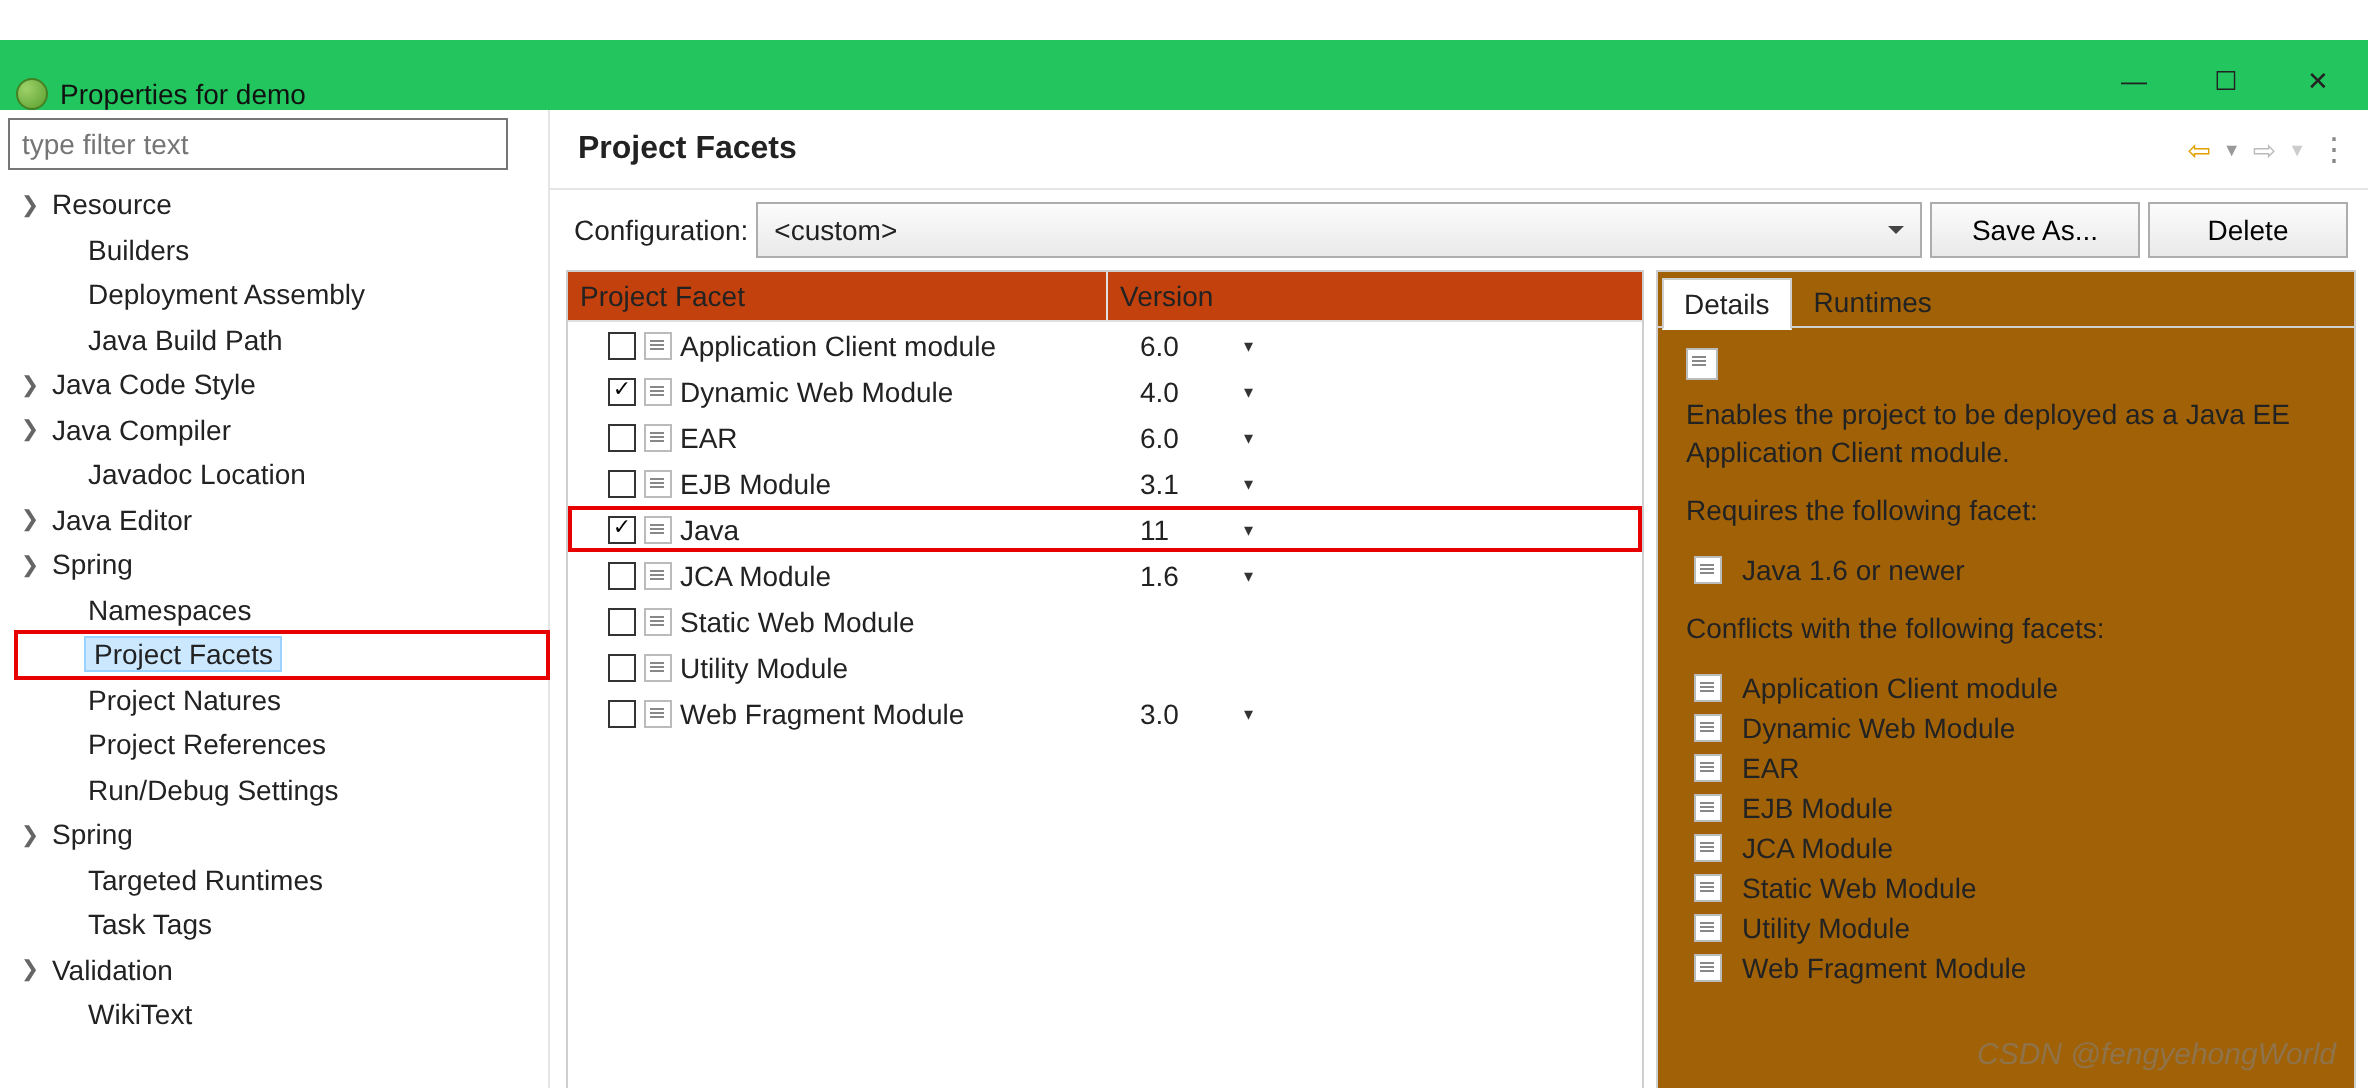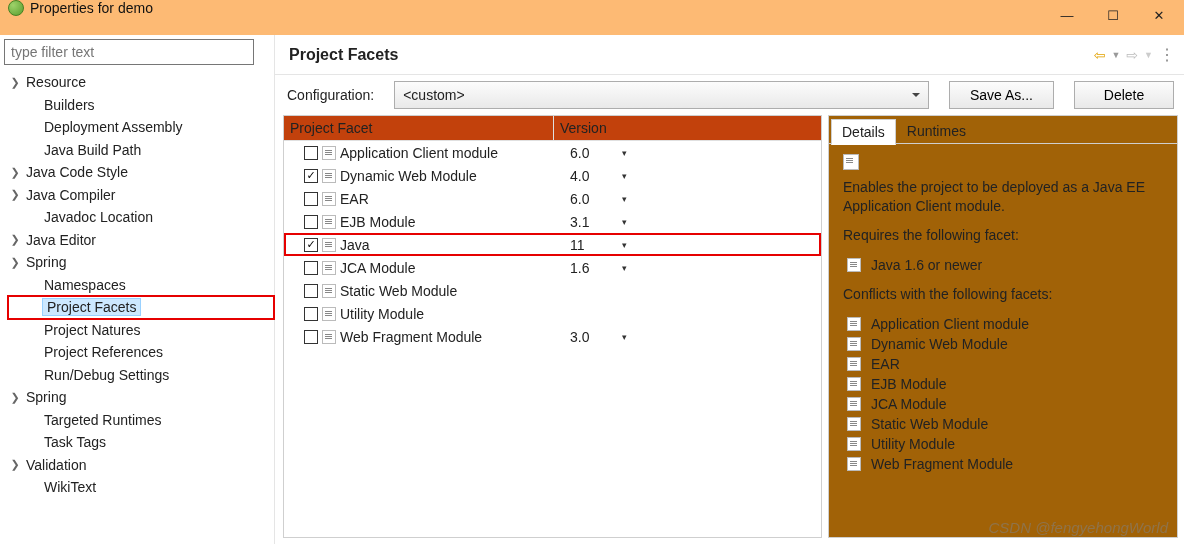--- a/index.html
+++ b/index.html
@@ -1,37 +1,37 @@
 <!DOCTYPE html>
 <html><head>
 <meta charset="utf-8">
 <style>
 * { box-sizing: border-box; margin: 0; padding: 0; }
 body { font-family: "Segoe UI", Arial, sans-serif; font-size: 14px; color: #222; background: #fff; width: 1184px; height: 544px; overflow: hidden; position: relative; }
-.titlebar { height: 35px; display: flex; align-items: flex-start; padding: 0 2px 0 8px; background: #fdba74; }
+.titlebar { height: 35px; display: flex; align-items: flex-end; padding: 0 2px 0 8px; background: #22c55e; margin-top: 20px; }
 .app-icon { width: 16px; height: 16px; margin-right: 6px; border-radius: 50%; background: radial-gradient(circle at 30% 30%, #9ed26a, #5a9e2e); border: 1px solid #478022; }
 .title-text { flex: 1; font-size: 14px; color: #111; }
 .win-btns { display: flex; }
 .win-btn { width: 46px; height: 30px; display: flex; align-items: center; justify-content: center; font-family: "Segoe MDL2 Assets","Segoe UI Symbol",sans-serif; font-size: 13px; cursor: default; }
 .content { display: flex; height: 509px; }
 .left-pane { width: 275px; border-right: 1px solid #e5e5e5; display: flex; flex-direction: column; padding: 4px 0 0 2px; }
 .left-pane > div:first-child { padding-right:8px; }
 .filter { width: 250px; height: 26px; border: 1px solid #767676; padding: 2px 6px; font-size: 14px; color: #ec4899; margin: 0 0 6px 2px; }
 .tree { padding-left: 6px; }
 .tree-item { display: flex; align-items: center; height: 22.5px; padding-left: 0; cursor: default; }
 .tree-item .expander { width: 14px; text-align: center; color: #666; font-size: 11px; margin-right: 2px; }
 .tree-item .label { padding: 0 2px; }
 .tree-item.selected .label { background: #cce8ff; border: 1px solid #99d1ff; padding: 0 4px; }
 .tree-item.boxed { outline: 2px solid #e60000; outline-offset: -1px; }
 .tree-indent { padding-left: 18px; }
 .right-pane { flex: 1; display: flex; flex-direction: column; background: #fff; }
 .header { display: flex; align-items: center; height: 40px; padding: 0 8px 0 14px; border-bottom: 1px solid #e5e5e5; }
 .header h1 { font-size: 16px; font-weight: 600; flex: 1; }
 .hdr-icons { display: flex; gap: 6px; color: #999; align-items:center; }
-.config-row { display: flex; align-items: center; padding: 6px 10px 6px 12px; gap: 20px; }
+.config-row { display: flex; align-items: center; padding: 6px 10px 6px 12px; gap: 4px; }
 .config-row label { font-size: 14px; }
 .config-select { flex: 1; height: 28px; border: 1px solid #adadad; background: linear-gradient(#fcfcfc,#e9e9e9); padding: 0 24px 0 8px; font-size: 14px; position: relative; display:flex; align-items:center; }
 .config-select::after { content: ""; position: absolute; right: 8px; top: 11px; border: 4px solid transparent; border-top-color: #444; }
 .btn { height: 28px; border: 1px solid #adadad; background: linear-gradient(#fcfcfc,#e9e9e9); padding: 0 20px; font-size: 14px; cursor: default; min-width:100px; }
 .main-row { display: flex; flex: 1; padding: 0 6px 6px 8px; gap: 6px; overflow:hidden; }
 .facet-table { flex: 1; border: 1px solid #cfcfcf; background: #fff; overflow: hidden; }
 .ft-head { display: flex; border-bottom: 1px solid #e0e0e0; background: #c2410c; }
 .ft-head .col { padding: 4px 6px; font-size: 14px; color: #222; }
 .col-name { width: 270px; border-right: 1px solid #e0e0e0; }
 .col-ver { flex: 1; }

